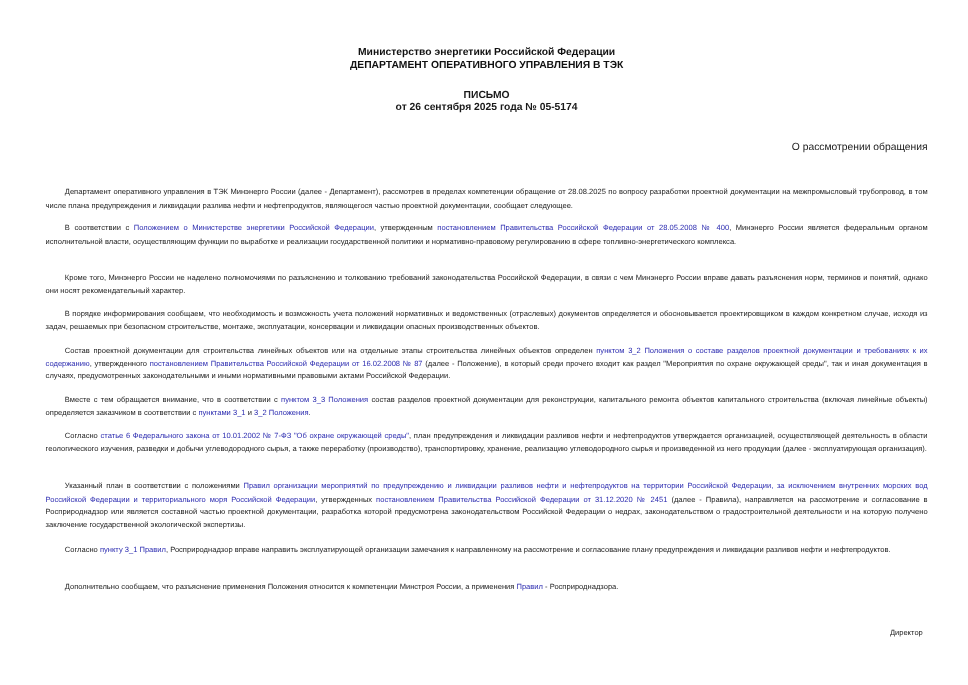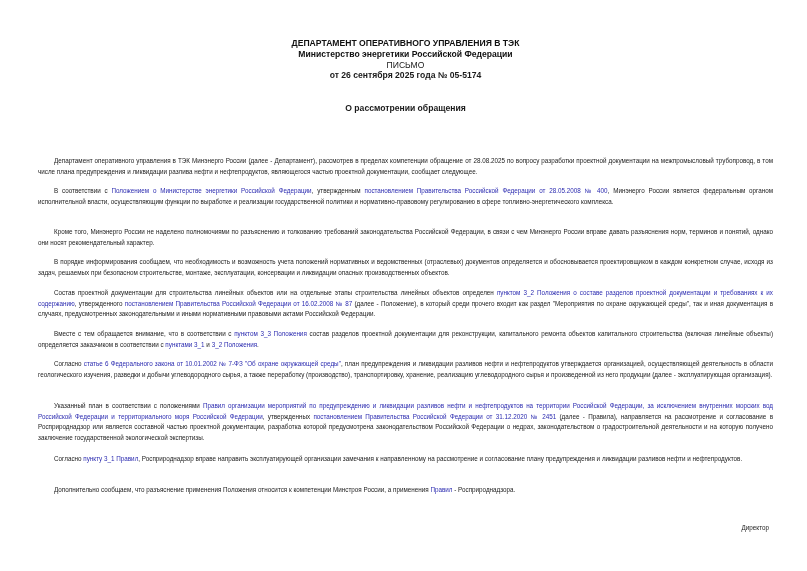--- a/index.html
+++ b/index.html
@@ -22,23 +22,23 @@
       width: 735px;
     }
     .header {
       text-align: center;
       font-weight: bold;
       font-size: 8.6px;
       line-height: 11px;
       color: #111;
     }
     .header .line { display: block; }
-    .doc-type { text-align: center; font-weight: normal; font-size: 8.6px; }
+    .doc-type { margin-top: 14px; text-align: center; font-weight: bold; font-size: 8.6px; }
     .doc-date { text-align: center; font-weight: bold; font-size: 8.6px; }
-    .doc-subject { margin-top: 23px; text-align: center; font-weight: bold; font-size: 8.6px; }
+    .doc-subject { margin-top: 23px; text-align: right; font-weight: normal; font-size: 8.6px; }
 
     .body-text {
       position: absolute;
       left: 38px;
       width: 735px;
       font-size: 6.3px;
       line-height: 10.6px;
       text-align: justify;
       color: #222;
     }
@@ -68,22 +68,22 @@
       top: 524px;
       font-size: 6.3px;
       color: #222;
     }
   </style>
 </head>
 <body>
 
 <div class="page">
   <div class="header">
+    <span class="line">Министерство энергетики Российской Федерации</span>
     <span class="line">ДЕПАРТАМЕНТ ОПЕРАТИВНОГО УПРАВЛЕНИЯ В ТЭК</span>
-    <span class="line">Министерство энергетики Российской Федерации</span>
   </div>
   <div class="doc-type">ПИСЬМО</div>
   <div class="doc-date">от 26 сентября 2025 года № 05-5174</div>
   <div class="doc-subject">О рассмотрении обращения</div>
 </div>
 
 <div class="body-text p1">
   <p>Департамент оперативного управления в ТЭК Минэнерго России (далее - Департамент), рассмотрев в пределах компетенции обращение от 28.08.2025 по вопросу разработки проектной документации на межпромысловый трубопровод, в том числе плана предупреждения и ликвидации разлива нефти и нефтепродуктов, являющегося частью проектной документации, сообщает следующее.</p>
 </div>
 

